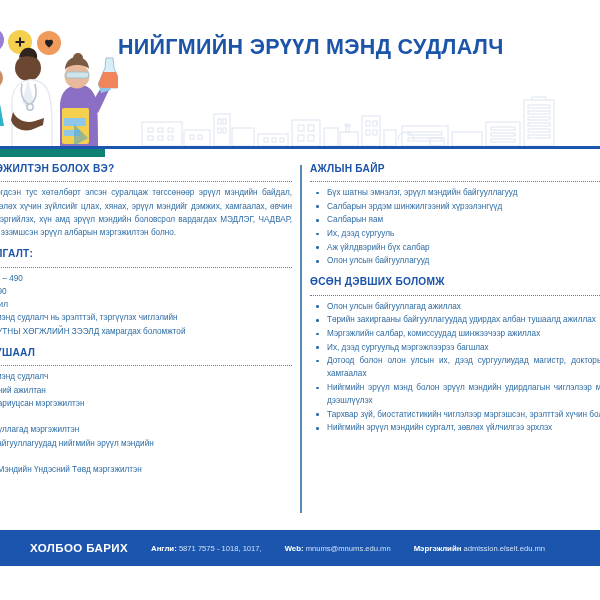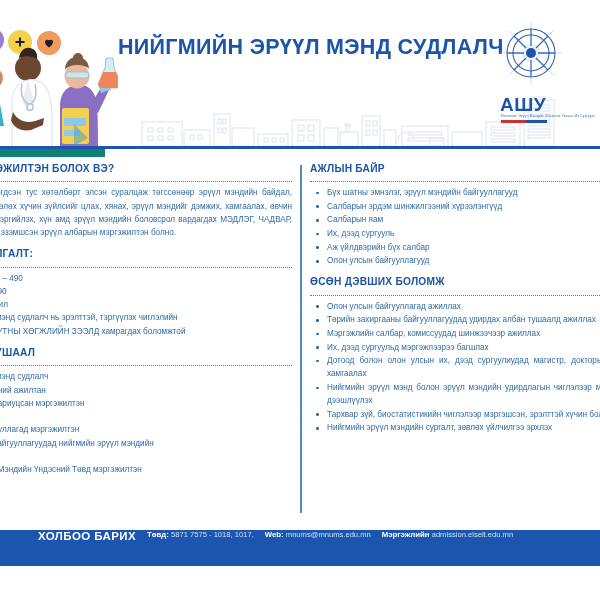--- a/index.html
+++ b/index.html
@@ -43,21 +43,21 @@
   .dots{height:4px;margin:2px 0 4px 0;border-bottom:1.6px dotted #2E6CA4;opacity:.85;}
   .para{font-size:8.2px;line-height:1.62;color:#2E6CA4;text-align:justify;}
   .line{font-size:8.2px;line-height:1.62;color:#2E6CA4;white-space:nowrap;}
   ul.list{margin:0;padding:0;list-style:none;}
   ul.list li{position:relative;font-size:8.2px;line-height:1.6;color:#2E6CA4;padding-left:17px;margin-bottom:.5px;text-align:justify;}
   ul.list li::before{content:"";position:absolute;left:6px;top:5.6px;width:2.6px;height:2.6px;border-radius:50%;background:#2E6CA4;}
   .nowrapli{white-space:nowrap;}
 
   
   .footer{position:absolute;left:0;top:530px;width:600px;height:36px;background:#1B55AE;overflow:hidden;}
-  .footer-inner{position:absolute;left:30px;top:0;height:36px;display:flex;align-items:flex-start;gap:11px;white-space:nowrap;margin-left:8px;}
+  .footer-inner{position:absolute;left:30px;top:0;height:36px;display:flex;align-items:center;gap:23px;white-space:nowrap;}
   .f-title{font-size:11.5px;font-weight:bold;color:#fff;letter-spacing:.4px;}
   .f-grp{font-size:7.6px;color:#cfe0f5;}
   .f-grp b{color:#ffffff;font-size:7.8px;}
 </style>
 </head>
 <body>
 
 <div class="poster">
 
   <div class="header">
@@ -165,40 +165,20 @@
             <rect x="388" y="33" width="22" height="3"></rect>
             <rect x="388" y="39" width="22" height="3"></rect>
           <path d="M392 4v-3h14v3"></path>
           <path d="M258 44a8 8 0 0 1 16 0"></path>
           <path d="M206 30h3v6h-3z"></path>
             <path d="M205 28h5v2h-5z"></path>
         </g>
       </svg>
     </div>
 
-    <div class="logo">
-      <svg class="logo-mark" viewBox="0 0 62 62" aria-hidden="true">
-        <g stroke="#1B54A8" stroke-width="1.1" fill="none" opacity=".9">
-          <circle cx="31" cy="31" r="24"></circle>
-          <circle cx="31" cy="31" r="18"></circle>
-          <circle cx="31" cy="31" r="9" fill="#1B54A8" opacity=".1"></circle>
-        </g>
-        <g stroke="#1B54A8" stroke-width="1.3" opacity=".85">
-          <path d="M31 7v17M31 38v17M7 31h17M38 31h17"></path>
-          <path d="M14 14l12 12M36 36l12 12M48 14L36 26M26 36L14 48"></path>
-        </g>
-        <circle cx="31" cy="31" r="5" fill="#1B54A8"></circle>
-        <g stroke="#9fc0e6" stroke-width=".7" opacity=".8">
-          <path d="M31 0v6M31 56v6M0 31h6M56 31h6M9 9l4 4M49 49l4 4M53 9l-4 4M13 49l-4 4"></path>
-        </g>
-      </svg>
-      <div class="logo-word">АШУ</div>
-      <div class="logo-sub">Монголын Эрүүл Мэндийн Шинжлэх Ухааны Их Сургууль</div>
-      <div class="logo-rule"></div>
-    </div>
   </div>
 
   <div class="blue-rule"></div>
   <div class="teal-bar"></div>
 
   <div class="cols">
     <div class="vrule"></div>
 
     <div class="col col-left">
 
@@ -261,21 +241,21 @@
           <li>Нийгмийн эрүүл мэндийн сургалт, зөвлөх үйлчилгээ эрхлэх</li>
         </ul>
       </div>
     </div>
   </div>
 
   <div class="footer">
     <div class="footer-inner">
       <span class="f-title">ХОЛБОО БАРИХ</span>
       <span class="f-grp">
-        <b>Төвд:</b>
+        <b>Англи:</b>
         <span>5871 7575 - 1018, 1017,</span>
       </span>
       <span class="f-grp">
         <b>Web:</b>
         <span>mnums@mnums.edu.mn</span>
       </span>
       <span class="f-grp">
         <b>Мэргэжлийн</b>
         <span>admission.elselt.edu.mn</span>
       </span>

